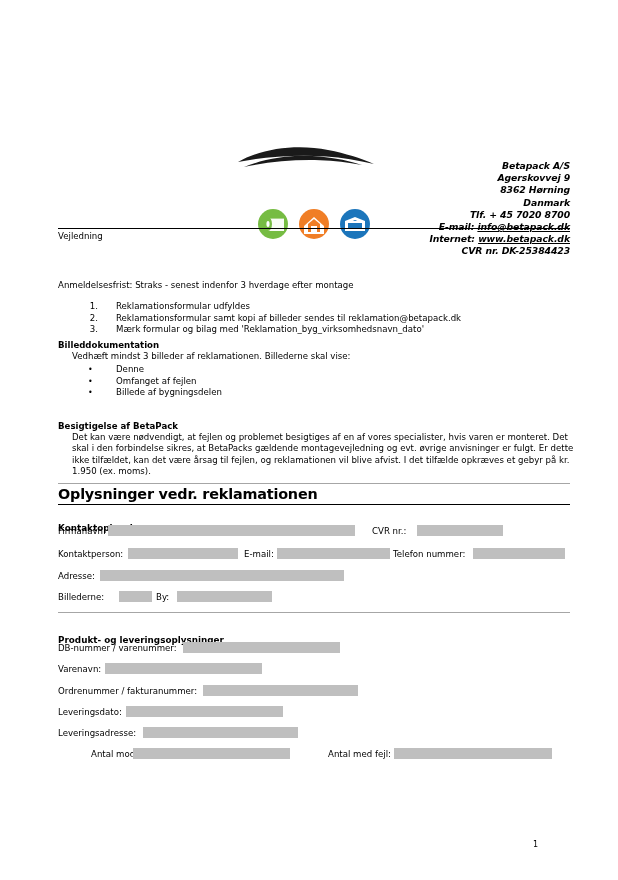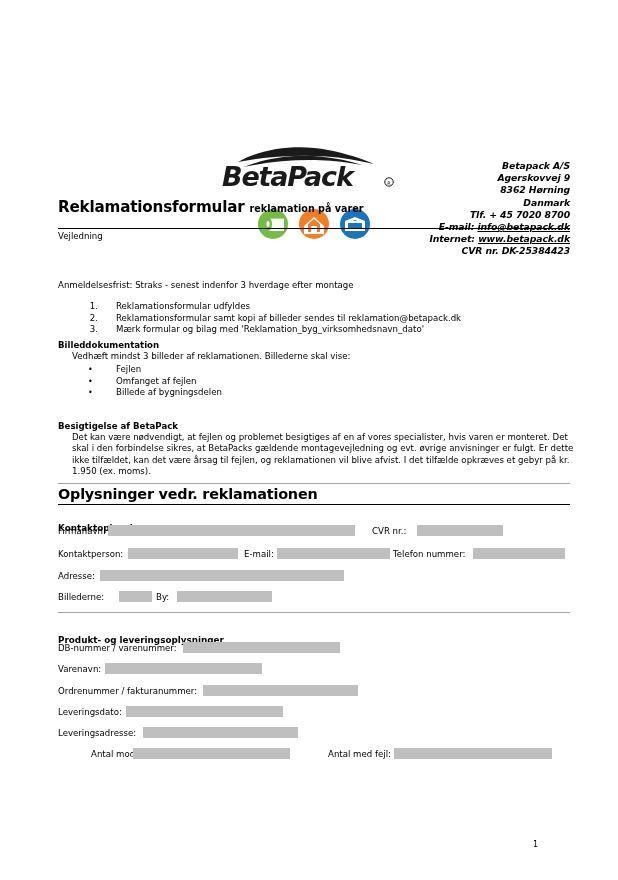--- a/index.html
+++ b/index.html
@@ -236,27 +236,20 @@
 
   <div class="header">
 
     <div class="logo-swoosh">
       <svg width="140" height="22" viewBox="0 0 140 22">
         <path d="M2,16 C26,2 62,-2 92,4 C110,7.5 124,12 138,18 C122,14.5 106,11.5 90,10.5 C58,8.5 28,11 2,16 Z" fill="#1a1a1a"></path>
         <path d="M8,21 C30,12 58,8 84,10.5 C100,12 114,15 126,19 C112,16.5 98,14.8 84,14.3 C58,13.4 32,16 8,21 Z" fill="#1a1a1a"></path>
       </svg>
     </div>
 
-    <div class="logo-word">
-      <svg width="180" height="34" viewBox="0 0 180 34">
-        <text x="0" y="26" font-family="'DejaVu Sans','Liberation Sans',sans-serif" font-size="27" font-weight="bold" font-style="italic" fill="#1a1a1a" letter-spacing="-1.2">BetaPack</text>
-        <circle cx="167" cy="22" r="4.2" fill="none" stroke="#1a1a1a" stroke-width="1"></circle>
-        <text x="167" y="24.5" text-anchor="middle" font-family="'DejaVu Sans','Liberation Sans',sans-serif" font-size="5" fill="#1a1a1a">R</text>
-      </svg>
-    </div>
 
     <div class="logo-icons">
       <svg width="112" height="32" viewBox="0 0 112 32">
 
         <g>
           <circle cx="15" cy="16" r="15" fill="#76bc43"></circle>
           <path d="M10,9 L26,9 L26,23 L10,23 Z" fill="#ffffff" opacity="0.95"></path>
           <ellipse cx="10" cy="16" rx="4" ry="7" fill="#76bc43"></ellipse>
           <ellipse cx="10" cy="16" rx="1.6" ry="3" fill="#ffffff"></ellipse>
           <rect x="10" y="9" width="16" height="1.6" fill="#76bc43"></rect>
@@ -283,24 +276,20 @@
       <div class="line">Agerskovvej 9</div>
       <div class="line">8362 Hørning</div>
       <div class="line">Danmark</div>
       <div class="line">Tlf. + 45 7020 8700</div>
       <div class="line"><span>E-mail: </span><span class="link">info@betapack.dk</span></div>
       <div class="line"><span>Internet: </span><span class="link">www.betapack.dk</span></div>
       <div class="line">CVR nr. DK-25384423</div>
     </div>
   </div>
 
-  <div class="doc-title">
-    <span>Reklamationsformular</span>
-    <span class="sub">reklamation på varer</span>
-  </div>
 
   <div class="rule-dark" id="rule-1"></div>
 
   <div class="subhead-vejledning">Vejledning</div>
 
 
   <div class="body-text b2">
     <p>Anmeldelsesfrist: Straks - senest indenfor 3 hverdage efter montage</p>
   </div>
 
@@ -318,21 +307,21 @@
       <span>Mærk formular og bilag med 'Reklamation_byg_virksomhedsnavn_dato'</span>
     </li>
   </ol>
 
   <div class="bold-head" id="h-billed">Billeddokumentation</div>
   <div class="after-head" id="t-billed">Vedhæft mindst 3 billeder af reklamationen. Billederne skal vise:</div>
 
   <ul class="ul">
     <li>
       <span class="bullet">•</span>
-      <span>Fejlen</span>
+      <span>Denne</span>
     </li>
     <li>
       <span class="bullet">•</span>
       <span>Omfanget af fejlen</span>
     </li>
     <li>
       <span class="bullet">•</span>
       <span>Billede af bygningsdelen</span>
     </li>
   </ul>

